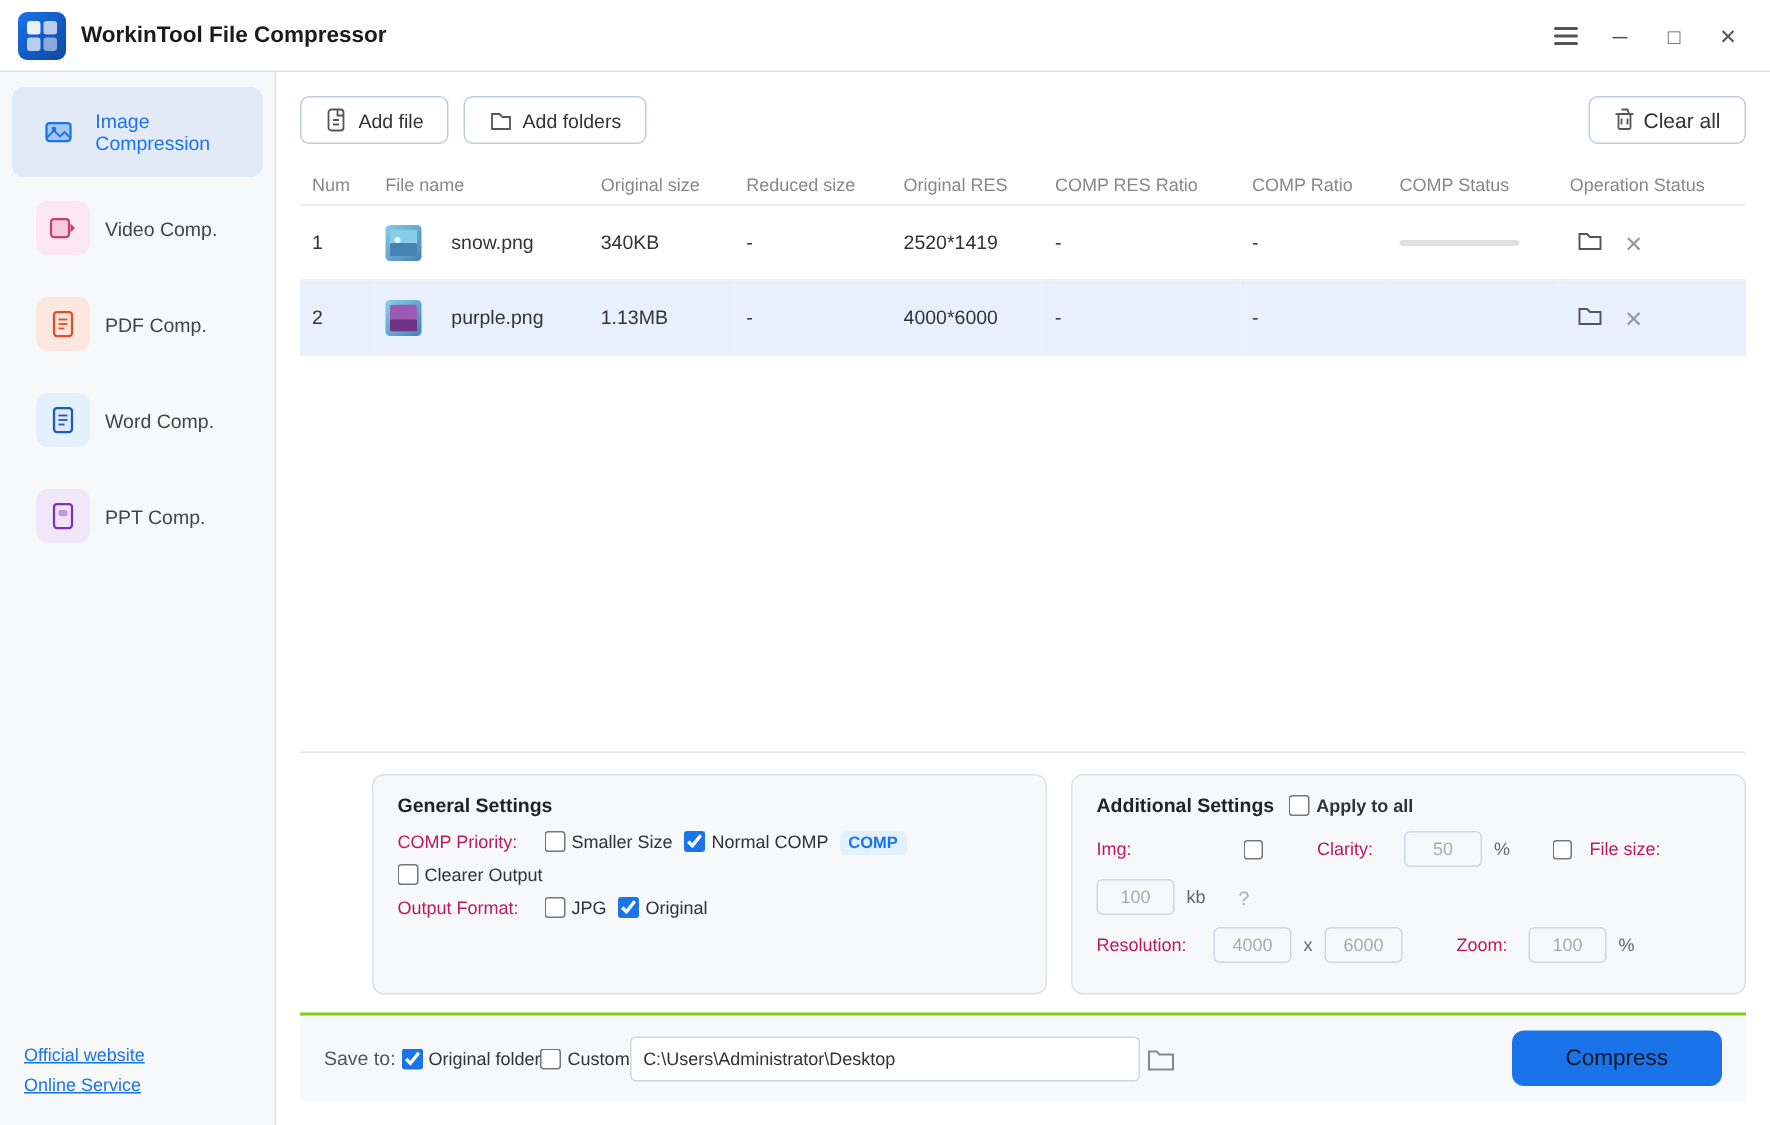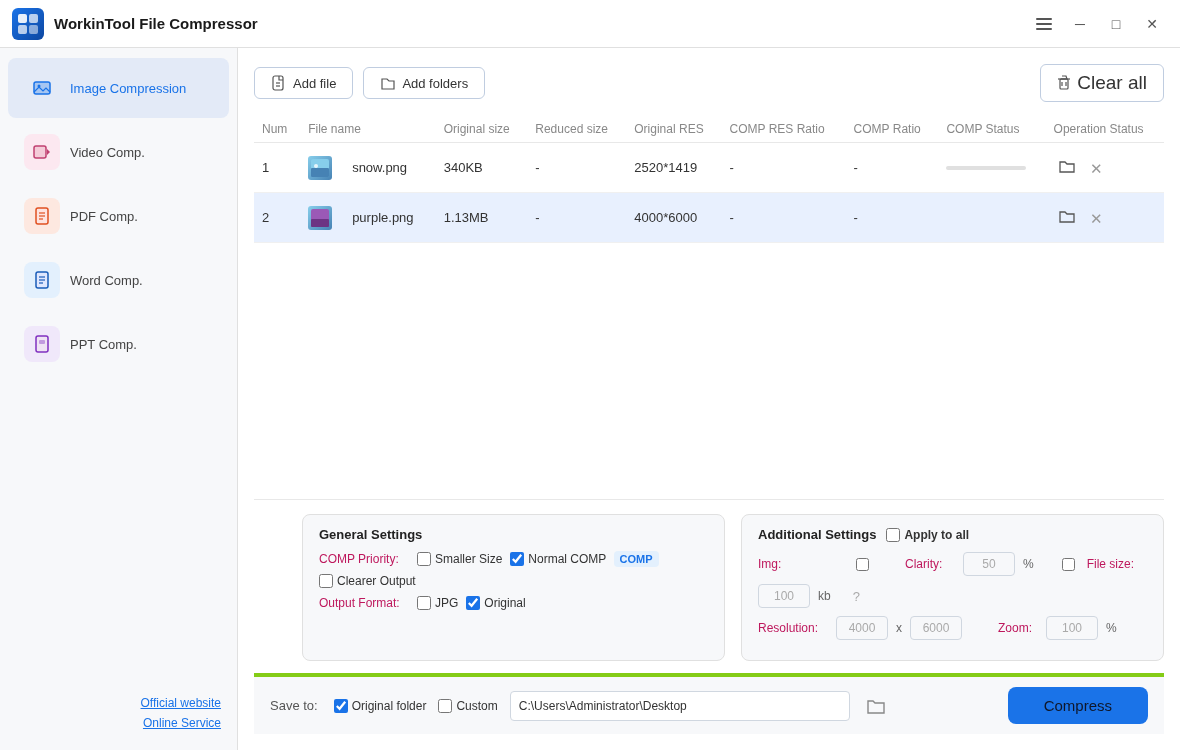--- a/index.html
+++ b/index.html
@@ -31,27 +31,26 @@
       cursor: pointer; border-radius: 4px;
       display: flex; align-items: center; justify-content: center;
       font-size: 14px; color: #555;
     }
 
     
     .app-body { display: flex; height: 702px; }
 
     
     .sidebar {
-      width: 238px;
+      width: 184px;
       background: #f7f8fa;
       border-right: 1px solid #e0e0e0;
       padding: 8px 0;
       display: flex;
       flex-direction: column;
-      text-align: right;
     }
     .sidebar-item {
       display: flex; align-items: center;
       padding: 12px 16px;
       cursor: pointer;
       border-radius: 8px;
       margin: 2px 8px;
       color: #444;
     }
     .sidebar-item.active { background: #e3eaf7; color: #1a73e8; }
@@ -102,21 +101,21 @@
       color: #333;
     }
     .btn-clear {
       margin-left: auto;
       display: flex; align-items: center; gap: 6px;
       padding: 7px 16px;
       border: 1.5px solid #c0cde0;
       border-radius: 6px;
       background: #fff;
       cursor: pointer;
-      font-size: 19px;
+      font-size: 14px;
       color: #333;
     }
 
     
     .file-table { width: 100%; border-collapse: collapse; }
     .file-table th {
       text-align: left;
       padding: 6px 8px;
       font-size: 12px;
       color: #888;
@@ -190,24 +189,24 @@
     .small-input {
       width: 52px; height: 24px;
       border: 1px solid #d0d7e0; border-radius: 4px;
       text-align: center; font-size: 12px; color: #aaa;
       background: #f7f8fa;
     }
     .unit-label { font-size: 12px; color: #666; }
 
     
     .save-row {
-      display: flex; align-items: center; gap: 12px;
+      display: flex; align-items: center; gap: 0;
       padding: 10px 16px;
       background: #f7f8fa;
-      border-top: 4px solid #84cc16;
+      border-top: 2px solid #84cc16;
     }
     .save-label { font-size: 13px; color: #555; margin-right: 4px; }
     .path-input {
       flex: 1; max-width: 340px;
       height: 30px; padding: 0 8px;
       border: 1px solid #d0d7e0; border-radius: 4px;
       font-size: 12px; color: #333; background: #fff;
     }
     .btn-compress {
       margin-left: auto;

